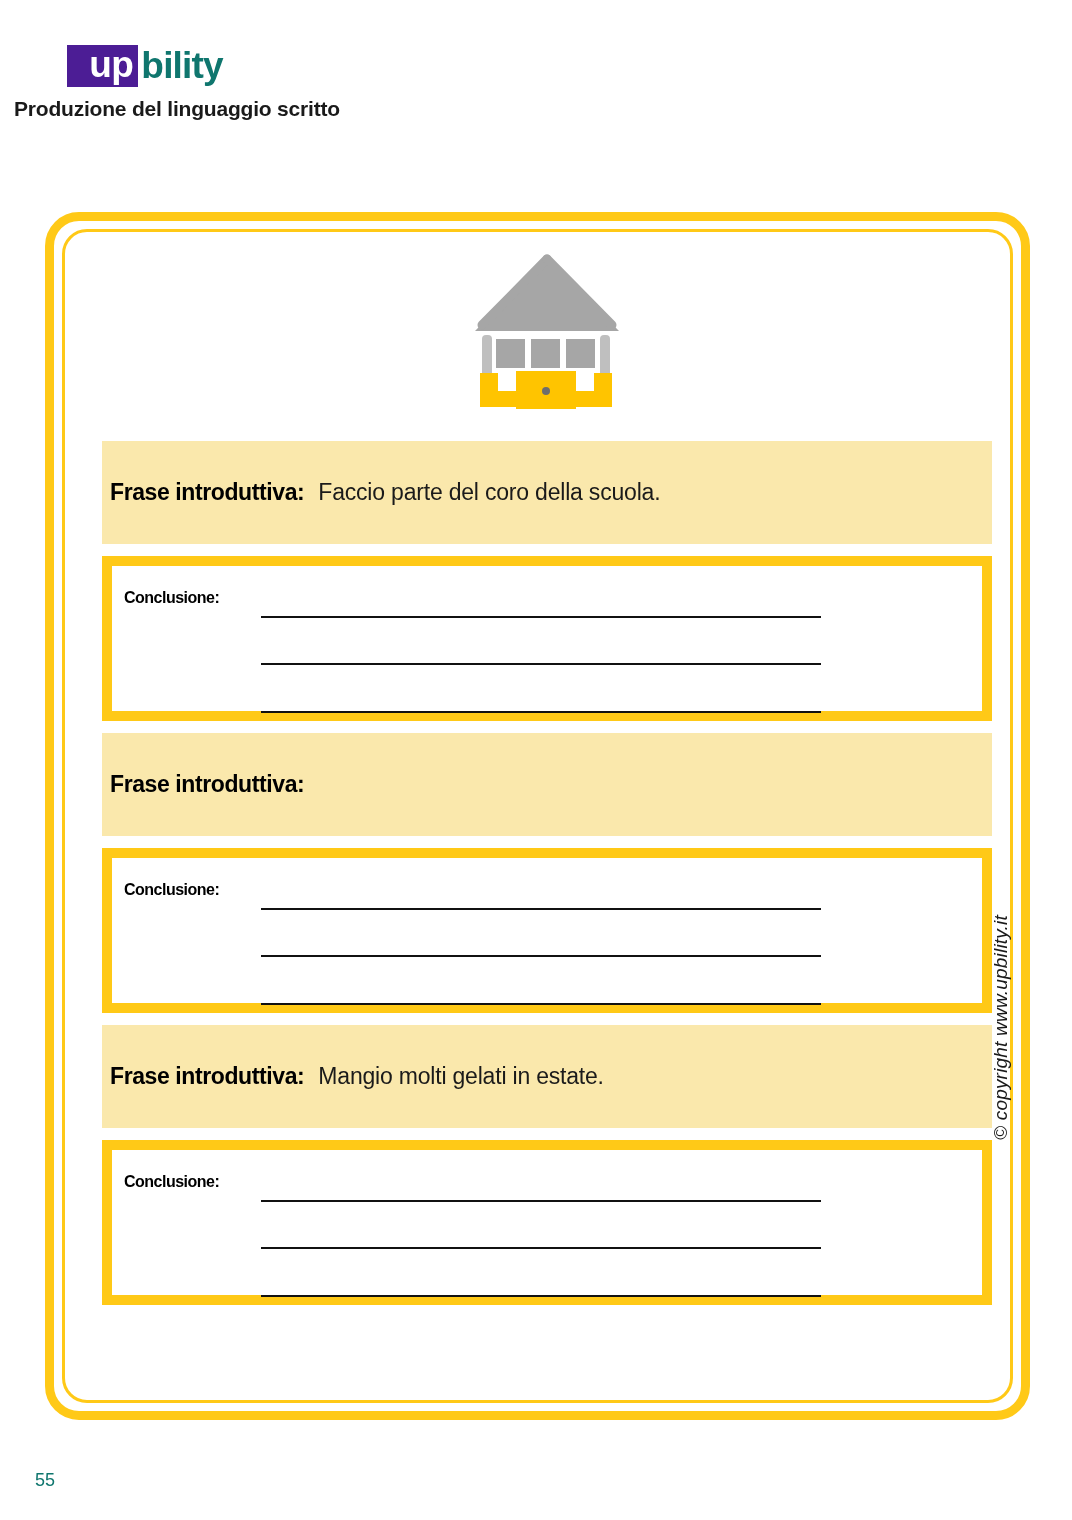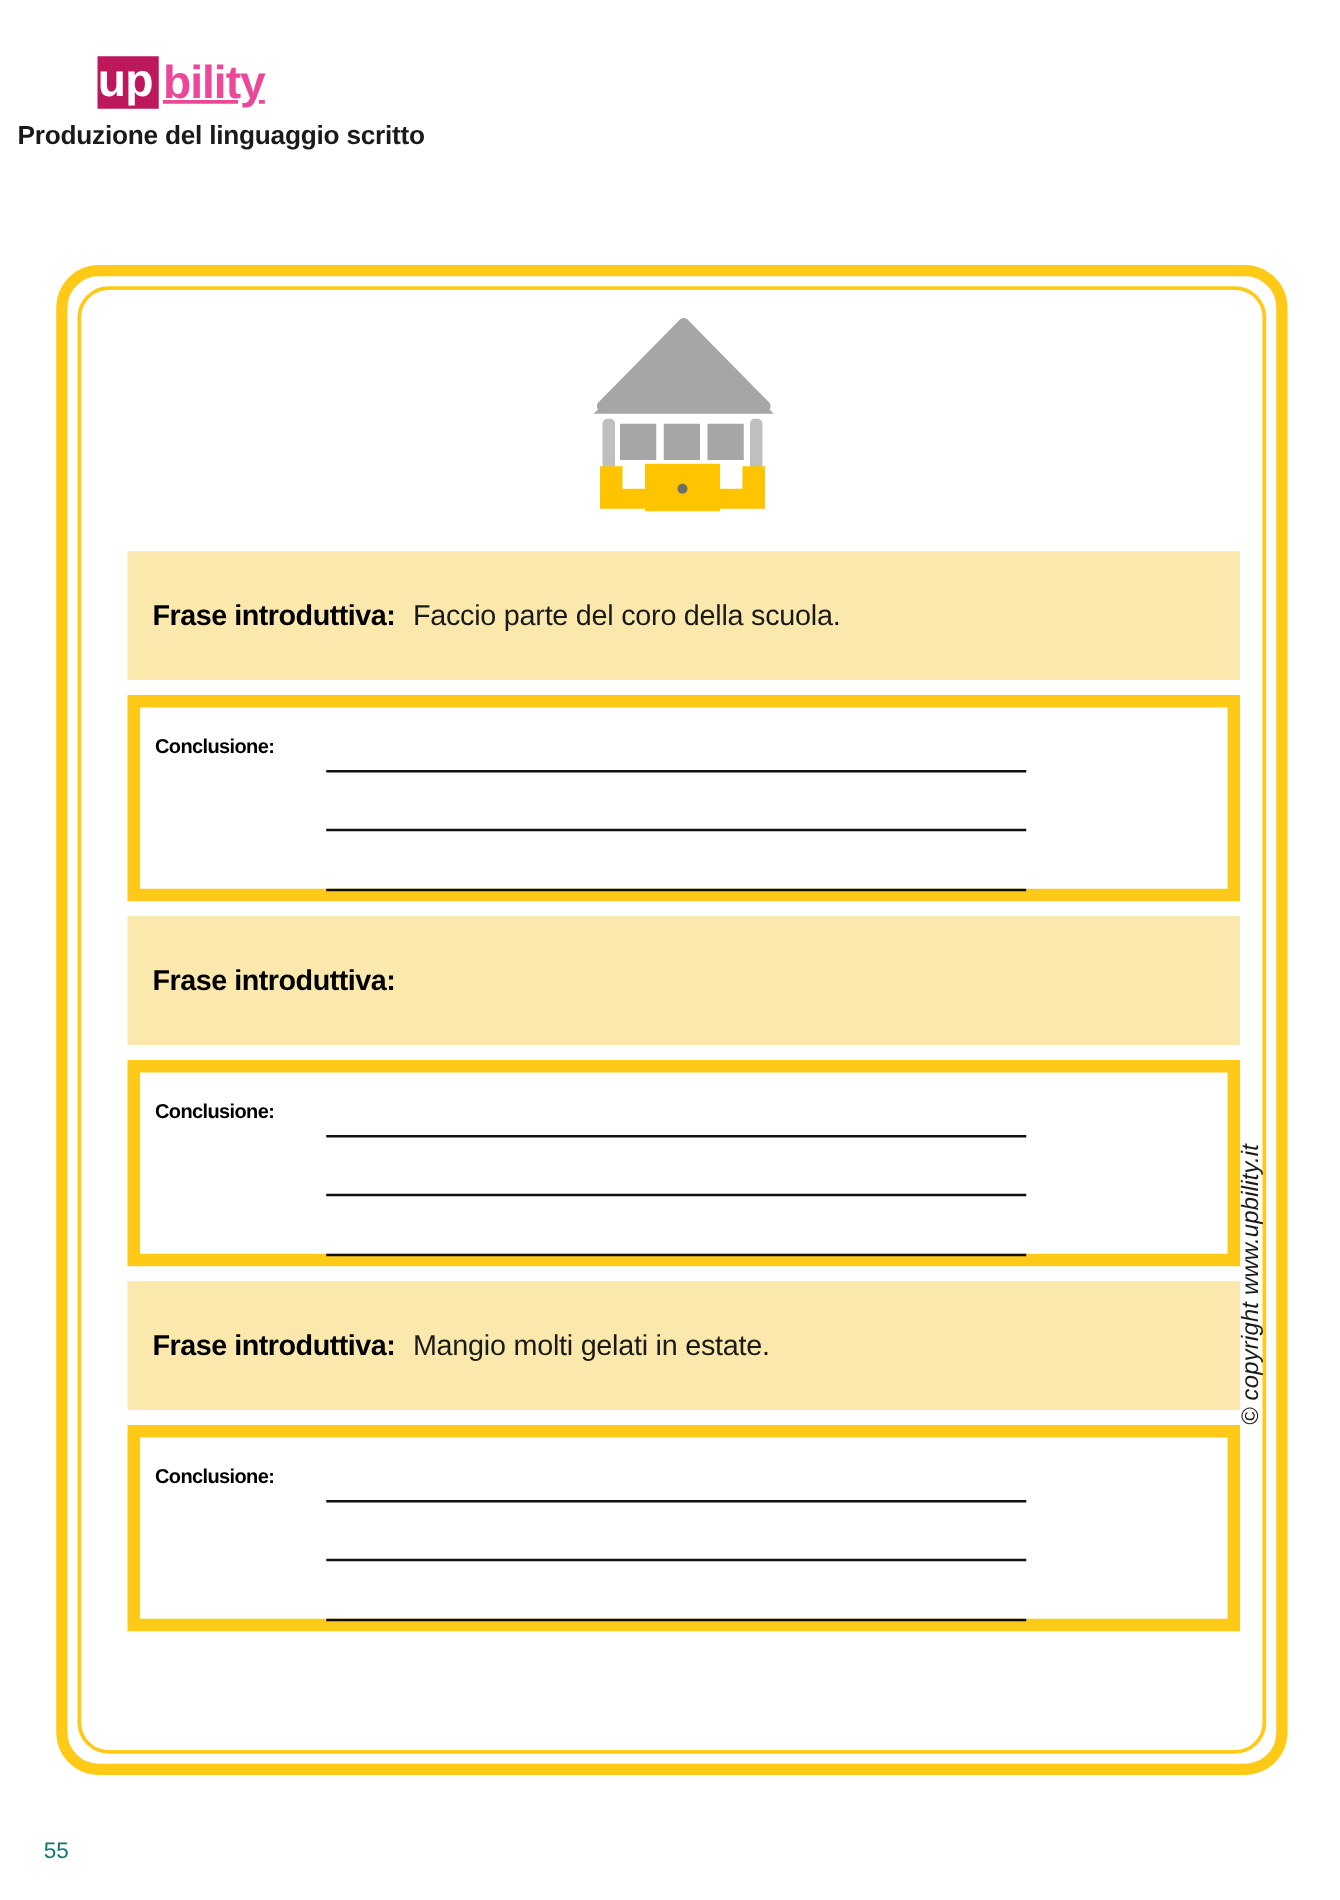--- a/index.html
+++ b/index.html
@@ -29,37 +29,36 @@
     width: 262px;
     text-align: center;
   }
   .logo {
     display: inline-flex;
     align-items: center;
     height: 44px;
     line-height: 1;
   }
   .logo-up {
-    background: #be185d;
+    background: #4c1d95;
     color: #ffffff;
     font-weight: bold;
     font-size: 37px;
     letter-spacing: -0.5px;
-    padding: 2px 5px 5px 0;
+    padding: 2px 5px 5px 22px;
     display: inline-block;
     line-height: 0.95;
   }
   .logo-bility {
-    color: #ec4899;
+    color: #0f766e;
     font-weight: bold;
     font-size: 37px;
     letter-spacing: -0.8px;
     padding-left: 3px;
     line-height: 0.95;
-    text-decoration: underline;
   }
   .brand-tagline {
     margin-top: 9px;
     font-size: 21px;
     font-weight: bold;
     color: #1a1a1a;
     letter-spacing: -0.2px;
     white-space: nowrap;
   }
   .header-text {
@@ -114,21 +113,21 @@
     position: absolute;
     left: 48px; top: 220px;
     width: 890px;
   }
 
   .sentence-box {
     background: #fae8ac;
     height: 103px;
     display: flex;
     align-items: center;
-    padding-left: 20px;
+    padding-left: 8px;
     box-sizing: border-box;
   }
   .sentence-label {
     font-size: 23px;
     font-weight: bold;
     color: #000000;
     letter-spacing: -0.4px;
     white-space: nowrap;
   }
   .sentence-text {

